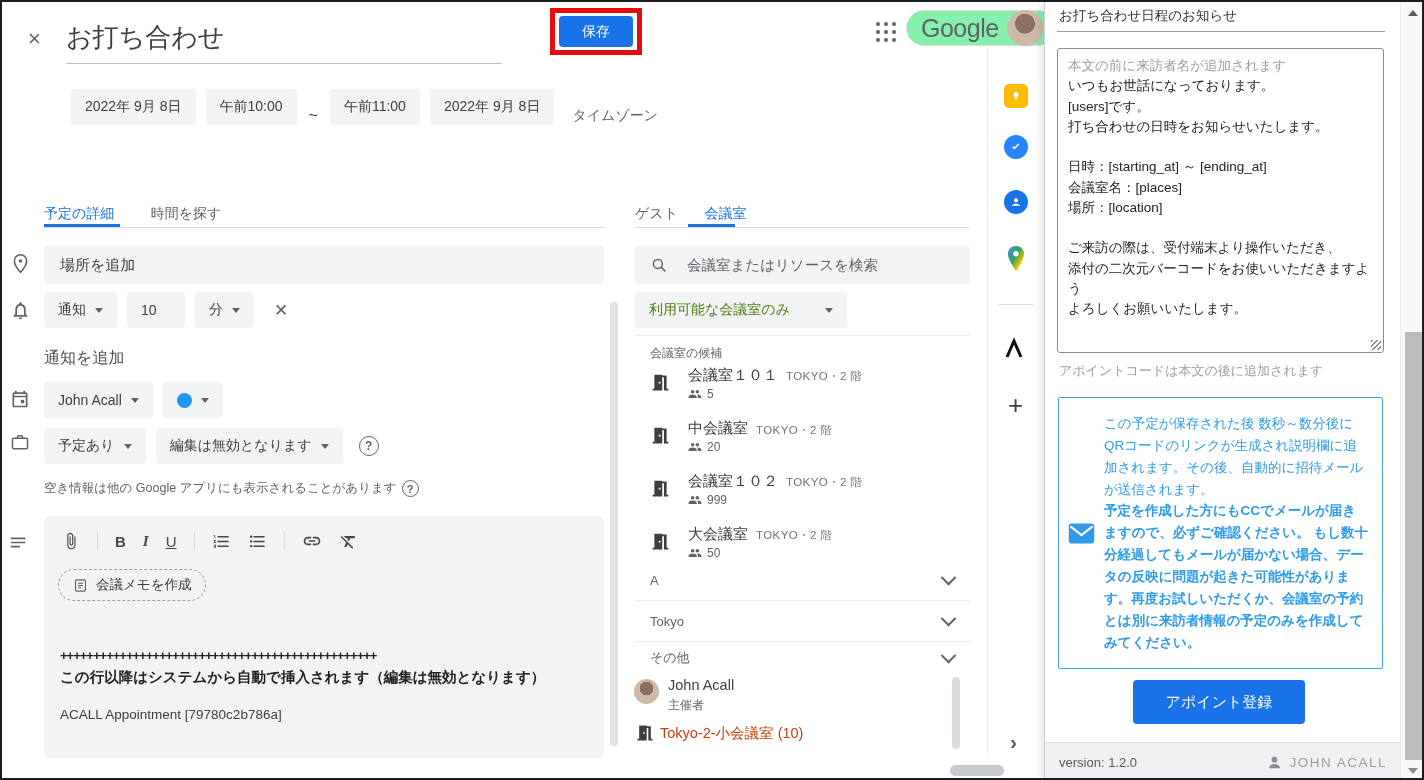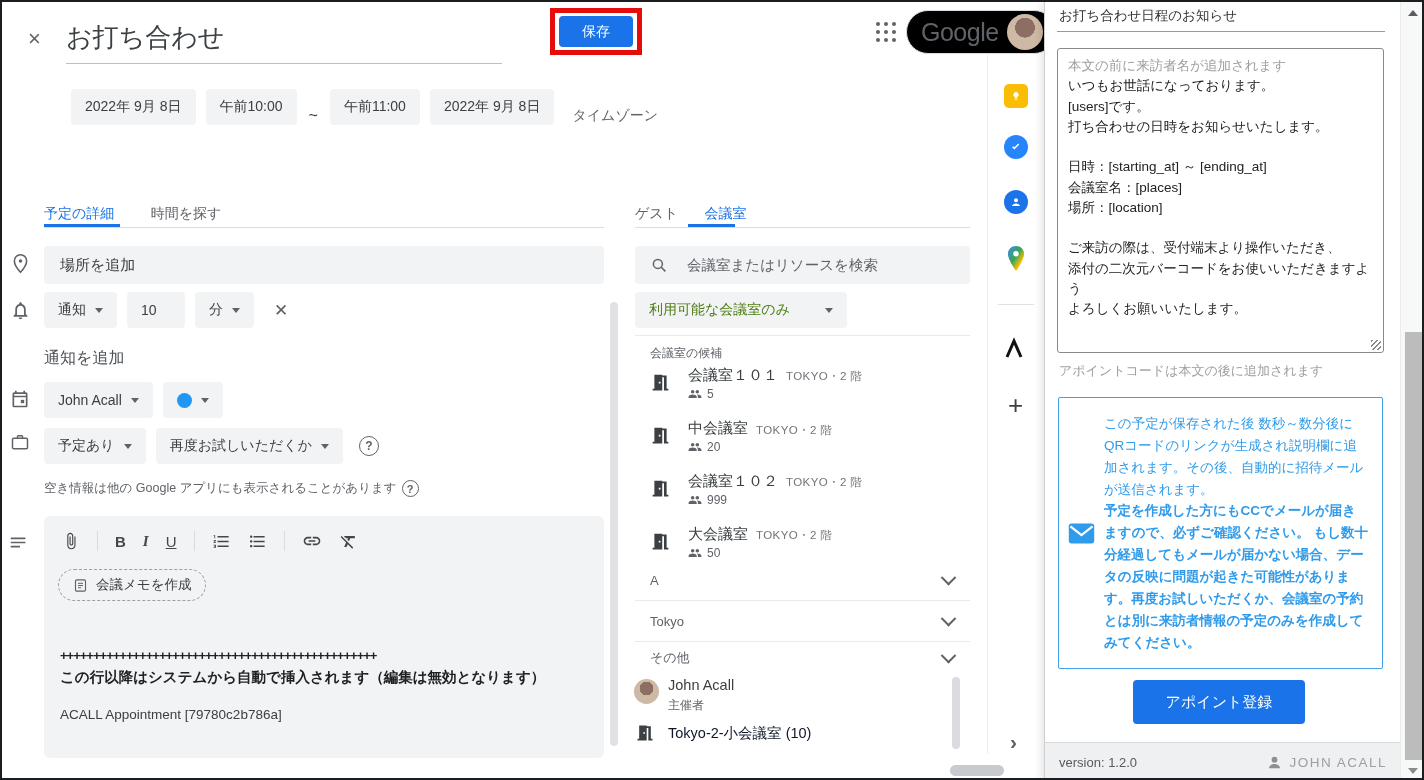--- a/index.html
+++ b/index.html
@@ -82,21 +82,21 @@
     <i></i>
       <i></i>
       <i></i>
       <i></i>
       <i></i>
       <i></i>
       <i></i>
       <i></i>
       <i></i>
   </div>
-  <div class="abs" style="left:904px;top:8px;width:150px;height:44px;border:1px solid #dadce0;border-radius:22px;background:#000000;display:flex;align-items:center;padding:0 4px 0 14px;z-index:2;">
+  <div class="abs" style="left:904px;top:8px;width:150px;height:36px;border:1px solid #dadce0;border-radius:22px;background:#86efac;display:flex;align-items:center;padding:0 4px 0 14px;z-index:2;">
     <span style="font-size:25px;color:#5f6368;letter-spacing:-.5px;">Google</span>
     <span class="avatar" style="width:36px;height:36px;margin-left:8px;flex:none;"></span>
   </div>
 
   <div class="abs" style="left:69px;top:87px;display:flex;align-items:flex-end;gap:10px;">
     <span class="pill">2022年 9月 8日</span>
     <span class="pill">午前10:00</span>
     <span style="font-size:16px;color:#3c4043;margin:0 2px;">~</span>
     <span class="pill">午前11:00</span>
     <span class="pill">2022年 9月 8日</span>
@@ -166,21 +166,21 @@
       <span class="caret"></span>
     </span>
   </div>
 
   <div class="abs" style="left:42px;top:426px;display:flex;align-items:center;gap:10px;">
     <span class="pill">
       <span>予定あり</span>
       <span class="caret"></span>
     </span>
     <span class="pill">
-      <span>再度お試しいただくか</span>
+      <span>編集は無効となります</span>
       <span class="caret"></span>
     </span>
     <span class="qmark" style="margin-left:6px;width:20px;height:20px;font-size:12px;">?</span>
   </div>
   <div class="abs" style="left:42px;top:478px;font-size:12.5px;color:#5f6368;display:flex;align-items:center;gap:5px;">
     <span>空き情報は他の Google アプリにも表示されることがあります</span>
     <span class="qmark">?</span>
   </div>
 
   <div class="abs" style="left:42px;top:514px;width:560px;height:242px;background:#f1f3f4;border-radius:6px;">
@@ -364,21 +364,21 @@
 
   <div class="abs" style="left:618px;top:665px;width:350px;height:95px;background:#fff;z-index:3;">
     <span class="avatar abs" style="left:14px;top:12px;width:25px;height:25px;"></span>
     <span class="abs" style="left:48px;top:10px;font-size:14.5px;color:#3c4043;">John Acall</span>
     <span class="abs" style="left:48px;top:30px;font-size:12px;color:#5f6368;">主催者</span>
     <span class="icon abs" style="left:15px;top:56px;color:#3c4043;">
       <svg width="20" height="20" viewBox="0 0 24 24" fill="currentColor">
           <path d="M14 6v15H3v-2h2V3h9v1h5v15h2v2h-5V6h-3zm-4 5v2h2v-2h-2z"></path>
         </svg>
     </span>
-    <span class="abs" style="left:48px;top:57px;font-size:14.5px;color:#0f172a;">Tokyo-2-小会議室 (10)</span>
+    <span class="abs" style="left:40px;top:57px;font-size:14.5px;color:#c2410c;">Tokyo-2-小会議室 (10)</span>
     <span class="abs" style="right:10px;top:10px;width:8px;height:72px;background:#dadce0;border-radius:4px;"></span>
   </div>
 
   <div class="abs" style="left:985px;top:28px;width:1px;height:724px;background:#ececec;"></div>
   <div class="abs" style="left:1002px;top:82px;width:24px;height:24px;background:#fbbc04;border-radius:5px;display:flex;align-items:center;justify-content:center;">
     <svg width="14" height="14" viewBox="0 0 24 24">
         <path d="M12 5a4.5 4.5 0 0 0-2.2 8.4V16h4.4v-2.6A4.5 4.5 0 0 0 12 5zm-2.2 12h4.4v1.6h-4.4z" fill="#fff"></path>
       </svg>
   </div>
   <div class="abs" style="left:1002px;top:133px;width:24px;height:24px;border-radius:50%;background:#2684fc;display:flex;align-items:center;justify-content:center;">

